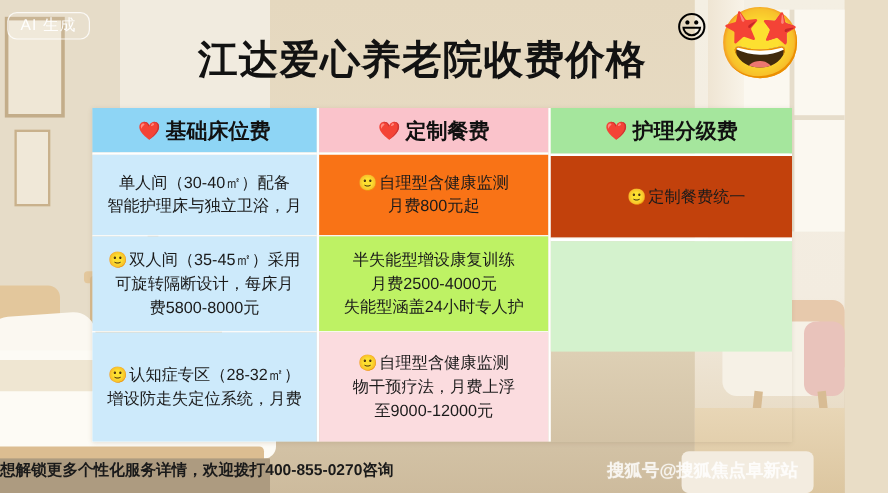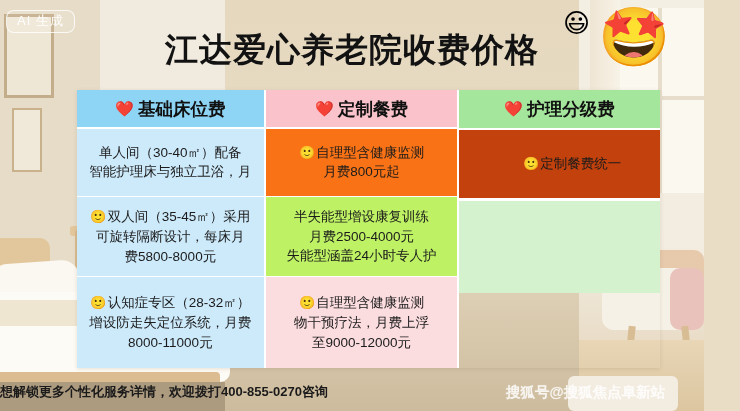--- a/index.html
+++ b/index.html
@@ -192,21 +192,20 @@
           <span class="ln"><span class="inline-emo">🙂</span><span>双人间（35-45㎡）采用</span></span>
           <span class="ln">可旋转隔断设计，每床月</span>
           <span class="ln">费5800-8000元</span>
         </div>
       </div>
       <div class="sep-h"></div>
       <div class="cell r3">
         <div>
           <span class="ln"><span class="inline-emo">🙂</span><span>认知症专区（28-32㎡）</span></span>
           <span class="ln">增设防走失定位系统，月费</span>
-          <span class="ln">8000-11000元</span>
         </div>
       </div>
     </div>
 
     <div class="sep-v"></div>
 
     <div class="col col-1 c1">
       <div class="hd">
         <span class="hrt">❤️</span>
         <span>定制餐费</span>

